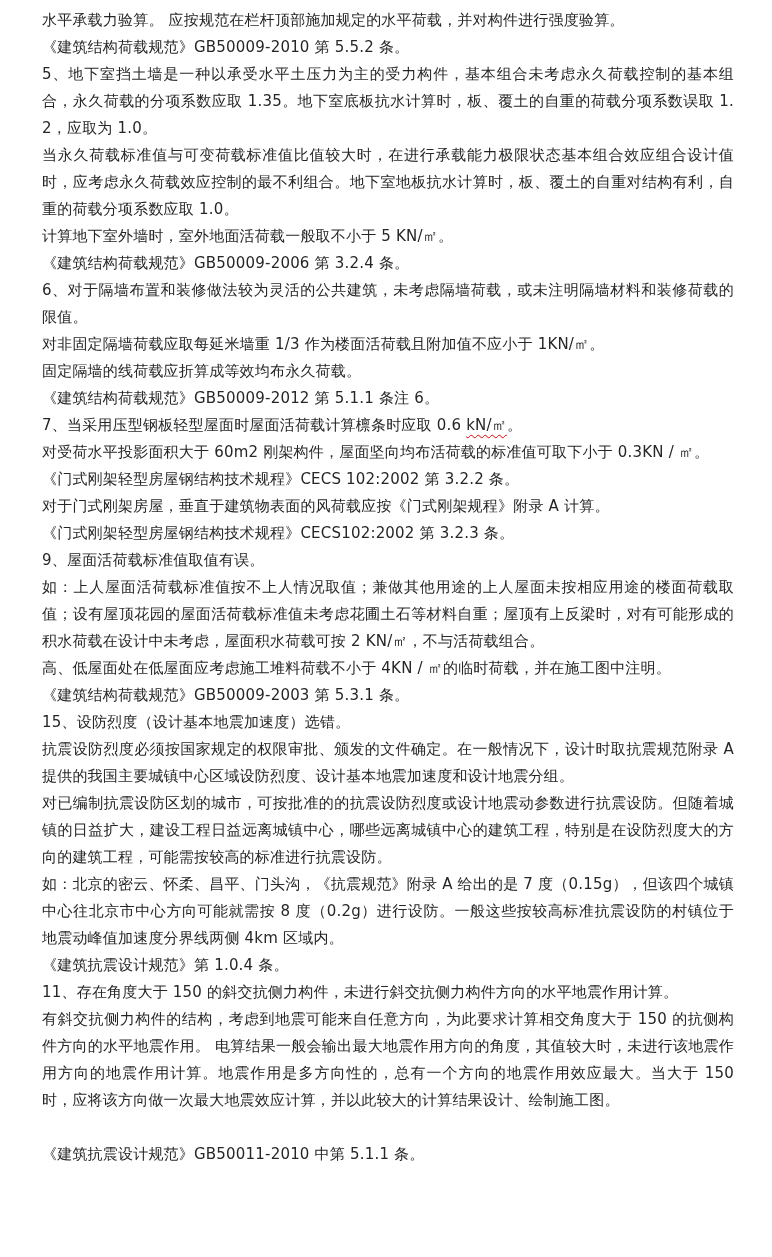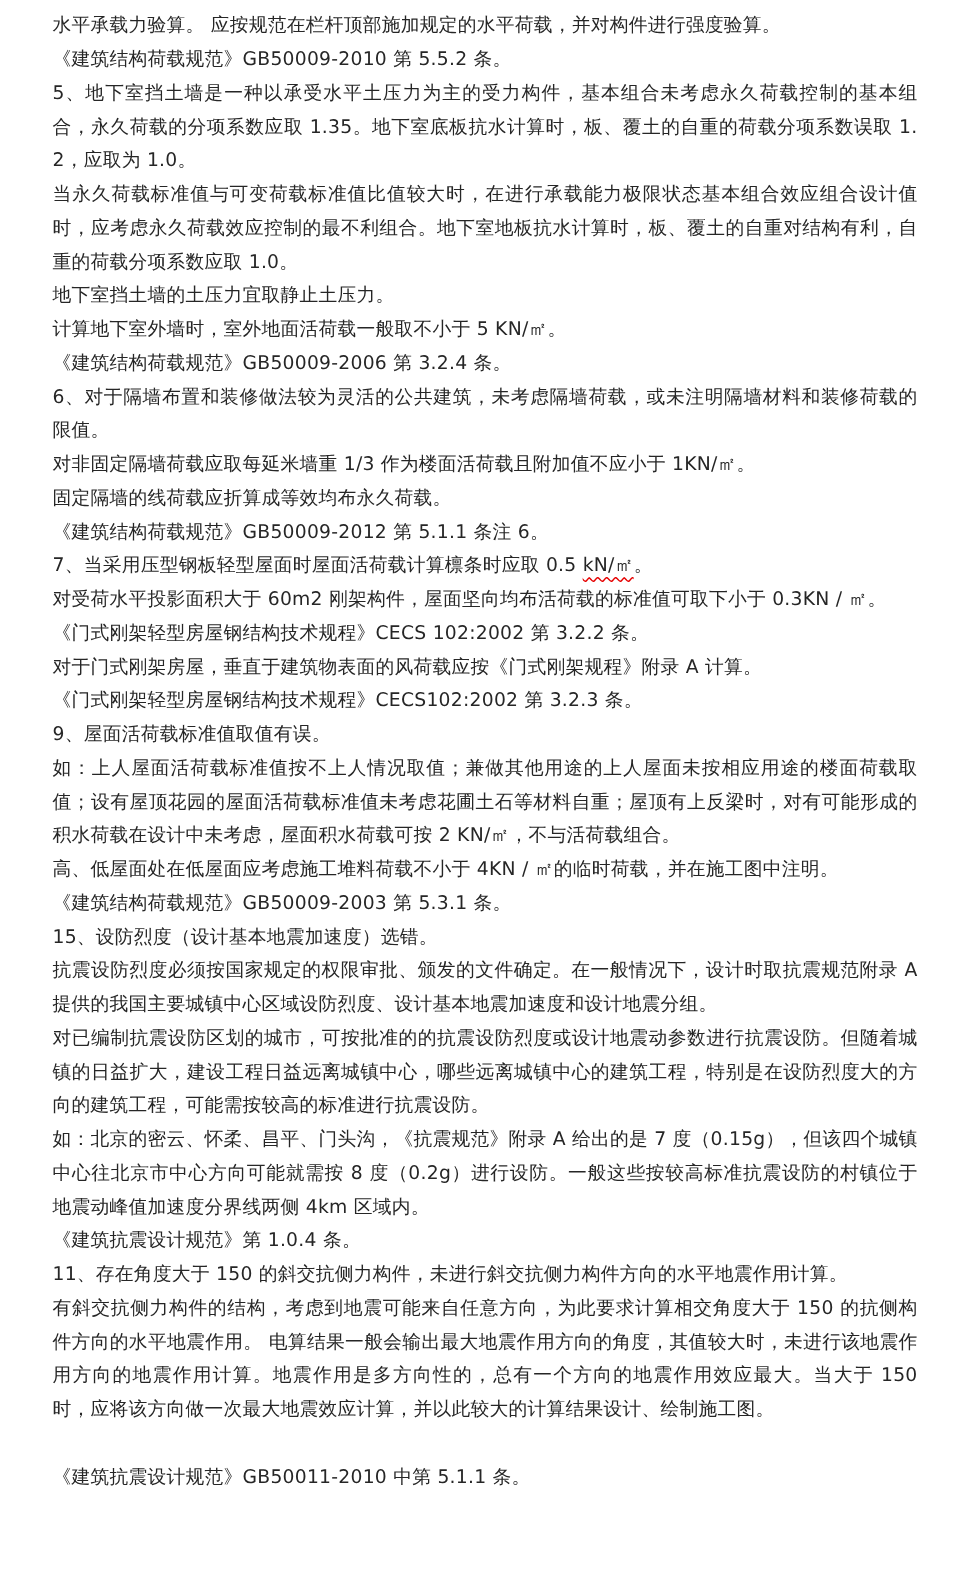--- a/index.html
+++ b/index.html
@@ -28,28 +28,27 @@
 </head>
 <body>
 
 <div class="page">
 
   <div id="paragraphs">
       <p class="para"><span>水平承载力验算。  应按规范在栏杆顶部施加规定的水平荷载，并对构件进行强度验算。</span></p>
       <p class="para"><span>《建筑结构荷载规范》GB50009-2010 第 5.5.2 条。</span></p>
       <p class="para"><span>5、地下室挡土墙是一种以承受水平土压力为主的受力构件，基本组合未考虑永久荷载控制的基本组合，永久荷载的分项系数应取 1.35。地下室底板抗水计算时，板、覆土的自重的荷载分项系数误取 1.2，应取为 1.0。</span></p>
       <p class="para"><span>当永久荷载标准值与可变荷载标准值比值较大时，在进行承载能力极限状态基本组合效应组合设计值时，应考虑永久荷载效应控制的最不利组合。地下室地板抗水计算时，板、覆土的自重对结构有利，自重的荷载分项系数应取 1.0。</span></p>
-      <p class="para"><span>地下室挡土墙的土压力宜取静止土压力。</span></p>
       <p class="para"><span>计算地下室外墙时，室外地面活荷载一般取不小于 5 KN/㎡。</span></p>
       <p class="para"><span>《建筑结构荷载规范》GB50009-2006 第 3.2.4 条。</span></p>
       <p class="para"><span>6、对于隔墙布置和装修做法较为灵活的公共建筑，未考虑隔墙荷载，或未注明隔墙材料和装修荷载的限值。</span></p>
       <p class="para"><span>对非固定隔墙荷载应取每延米墙重 1/3 作为楼面活荷载且附加值不应小于 1KN/㎡。</span></p>
       <p class="para"><span>固定隔墙的线荷载应折算成等效均布永久荷载。</span></p>
       <p class="para"><span>《建筑结构荷载规范》GB50009-2012 第 5.1.1 条注 6。</span></p>
-      <p class="para"><span>7、当采用压型钢板轻型屋面时屋面活荷载计算檩条时应取 0.5 </span><span class="spell-error">kN/㎡</span><span>。</span></p>
+      <p class="para"><span>7、当采用压型钢板轻型屋面时屋面活荷载计算檩条时应取 0.6 </span><span class="spell-error">kN/㎡</span><span>。</span></p>
       <p class="para"><span>对受荷水平投影面积大于 60m2 刚架构件，屋面坚向均布活荷载的标准值可取下小于 0.3KN / ㎡。</span></p>
       <p class="para"><span>《门式刚架轻型房屋钢结构技术规程》CECS 102:2002 第 3.2.2 条。</span></p>
       <p class="para"><span>对于门式刚架房屋，垂直于建筑物表面的风荷载应按《门式刚架规程》附录 A 计算。</span></p>
       <p class="para"><span>《门式刚架轻型房屋钢结构技术规程》CECS102:2002 第 3.2.3 条。</span></p>
       <p class="para"><span>9、屋面活荷载标准值取值有误。</span></p>
       <p class="para"><span>如：上人屋面活荷载标准值按不上人情况取值；兼做其他用途的上人屋面未按相应用途的楼面荷载取值；设有屋顶花园的屋面活荷载标准值未考虑花圃土石等材料自重；屋顶有上反梁时，对有可能形成的积水荷载在设计中未考虑，屋面积水荷载可按 2 KN/㎡，不与活荷载组合。</span></p>
       <p class="para"><span>高、低屋面处在低屋面应考虑施工堆料荷载不小于 4KN / ㎡的临时荷载，并在施工图中注明。</span></p>
       <p class="para"><span>《建筑结构荷载规范》GB50009-2003 第 5.3.1 条。</span></p>
       <p class="para"><span>15、设防烈度（设计基本地震加速度）选错。</span></p>
       <p class="para"><span>抗震设防烈度必须按国家规定的权限审批、颁发的文件确定。在一般情况下，设计时取抗震规范附录 A 提供的我国主要城镇中心区域设防烈度、设计基本地震加速度和设计地震分组。</span></p>

